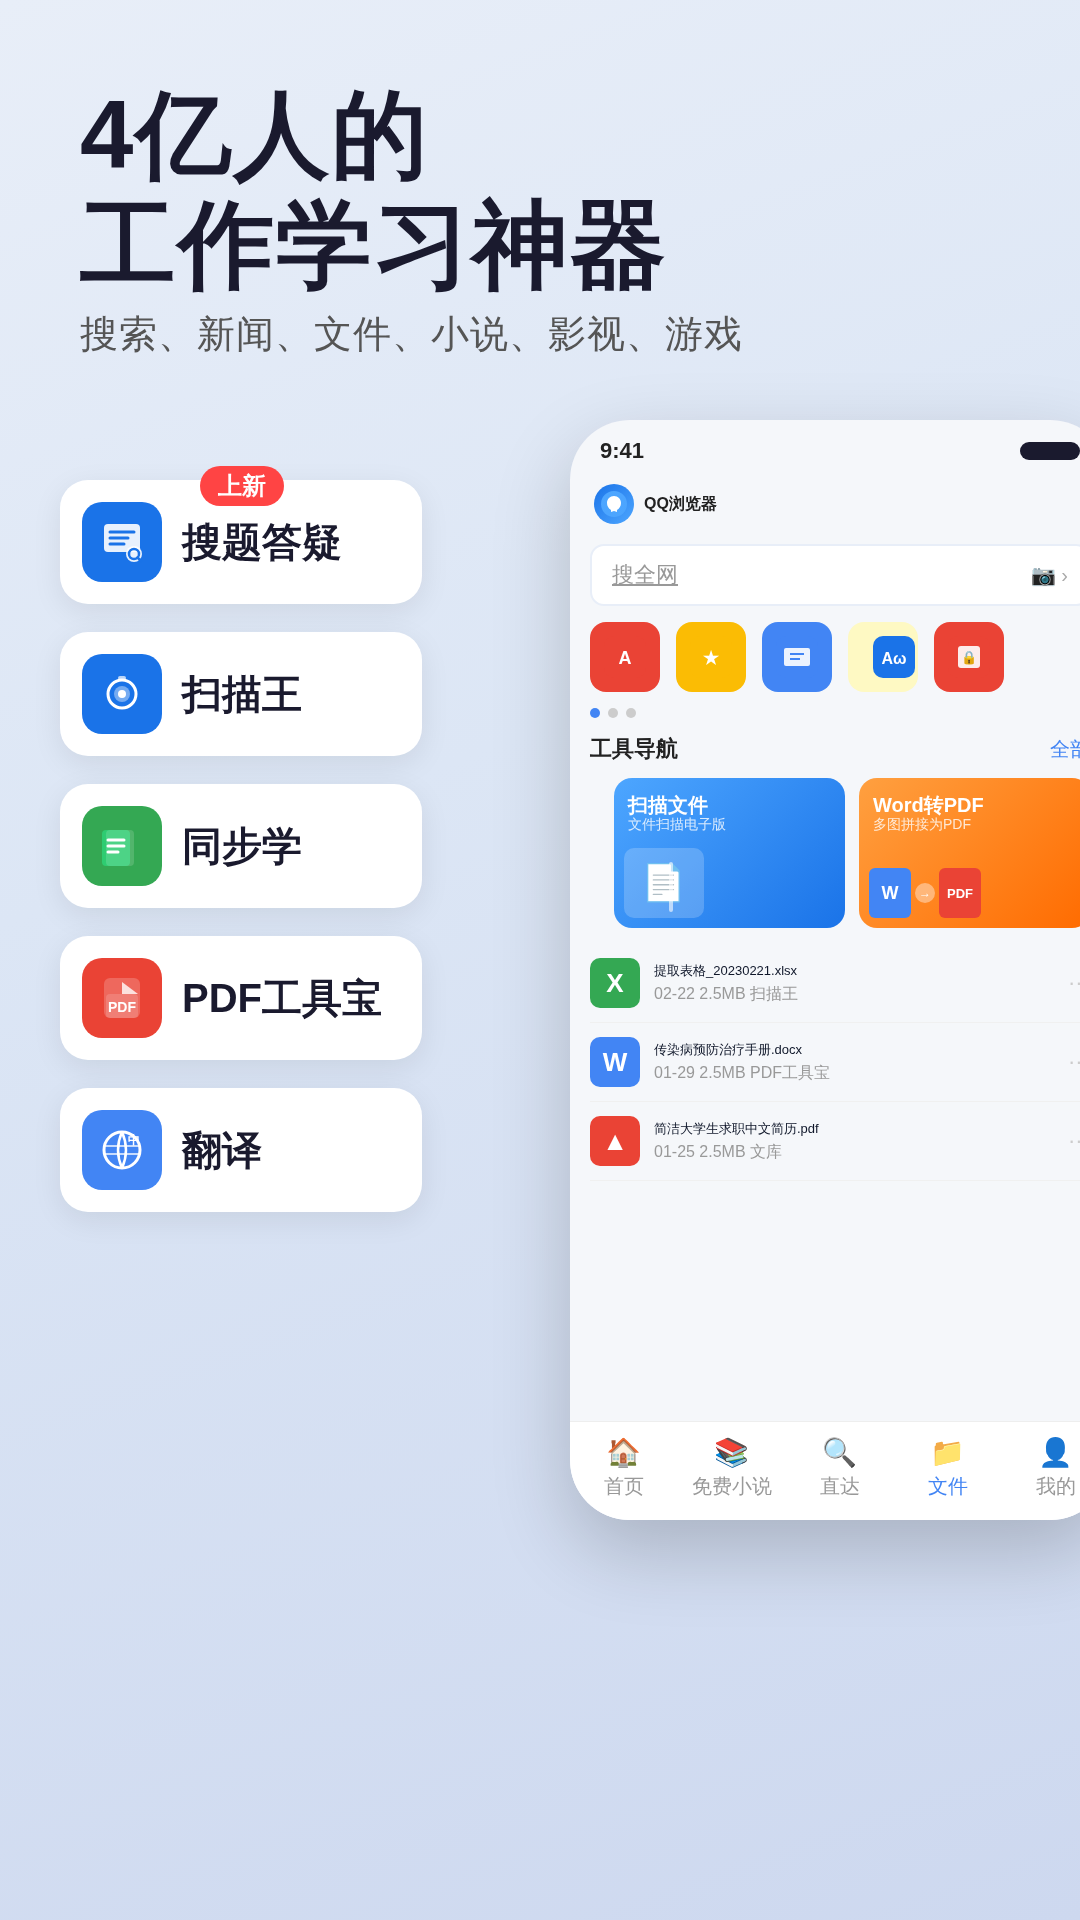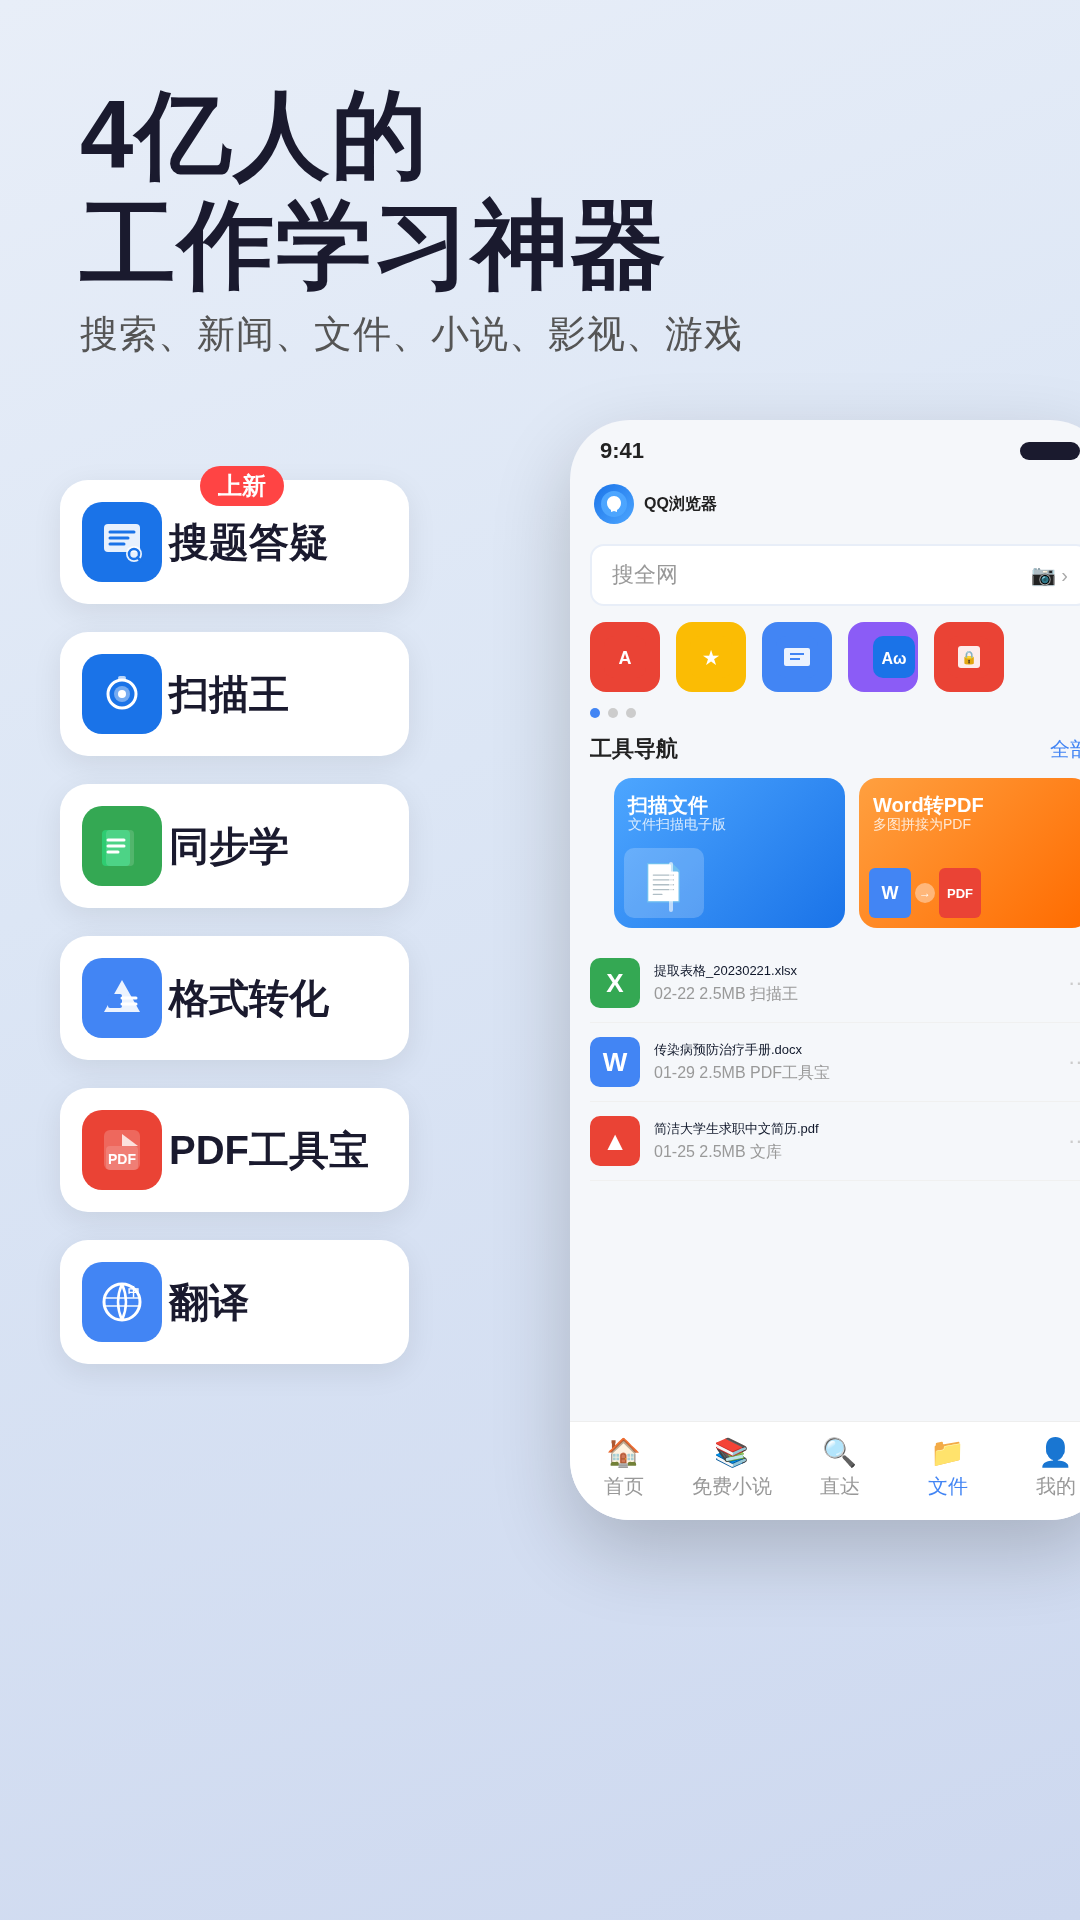--- a/index.html
+++ b/index.html
@@ -41,21 +41,21 @@
       flex-direction: column;
       gap: 28px;
       z-index: 10;
     }
     .feature-item {
       background: white;
       border-radius: 28px;
       padding: 22px 40px 22px 22px;
       display: flex;
       align-items: center;
-      gap: 7px;
+      gap: 20px;
       box-shadow: 0 8px 30px rgba(0,0,0,0.08);
       min-width: 320px;
       position: relative;
     }
     .feature-icon {
       width: 80px;
       height: 80px;
       border-radius: 20px;
       display: flex;
       align-items: center;
@@ -154,20 +154,21 @@
       border-radius: 14px;
       padding: 14px 20px;
       display: flex;
       align-items: center;
       justify-content: space-between;
       border: 2px solid #e8eef8;
     }
     .search-placeholder {
       font-size: 22px;
       color: #999;
+      text-decoration: underline;
     }
     .search-camera {
       font-size: 20px;
       color: #aaa;
     }
 
     
     .quick-icons {
       display: flex;
       padding: 0 20px 16px 20px;
@@ -179,21 +180,21 @@
       height: 70px;
       border-radius: 16px;
       display: flex;
       align-items: center;
       justify-content: center;
       font-size: 32px;
     }
     .qi-red { background: #ea4335; }
     .qi-yellow { background: #fbbc04; }
     .qi-blue { background: #4285f4; }
-    .qi-blue2 { background: #8b5cf6; padding-left: 21px; }
+    .qi-blue2 { background: #fef9c3; padding-left: 21px; }
     .qi-red2 { background: #ea4335; }
 
     .dots-row {
       display: flex;
       gap: 8px;
       padding: 0 20px 16px 20px;
     }
     .dot { width: 10px; height: 10px; border-radius: 50%; background: #ccc; }
     .dot.active { background: #4285f4; }
 
@@ -350,31 +351,20 @@
         <rect x="4" y="8" width="28" height="36" rx="4" fill="#2ecc71"></rect>
         <rect x="8" y="8" width="28" height="36" rx="4" fill="white" opacity="0.15"></rect>
         <line x1="10" y1="18" x2="26" y2="18" stroke="white" stroke-width="3" stroke-linecap="round"></line>
         <line x1="10" y1="24" x2="26" y2="24" stroke="white" stroke-width="3" stroke-linecap="round"></line>
         <line x1="10" y1="30" x2="20" y2="30" stroke="white" stroke-width="3" stroke-linecap="round"></line>
       </svg>
     </div>
     <span class="feature-label">同步学</span>
   </div>
 
-  <div class="feature-item">
-    <div class="feature-icon icon-format">
-      <svg width="48" height="48" viewBox="0 0 48 48" fill="none">
-        <polygon points="24,6 42,38 6,38" fill="white" opacity="0.9"></polygon>
-        <rect x="10" y="20" width="14" height="14" rx="2" fill="#4285f4"></rect>
-        <line x1="24" y1="24" x2="38" y2="24" stroke="white" stroke-width="3" stroke-linecap="round"></line>
-        <line x1="24" y1="30" x2="38" y2="30" stroke="white" stroke-width="3" stroke-linecap="round"></line>
-      </svg>
-    </div>
-    <span class="feature-label">格式转化</span>
-  </div>
 
   <div class="feature-item">
     <div class="feature-icon icon-pdf">
       <svg width="48" height="48" viewBox="0 0 48 48" fill="none">
         <rect x="6" y="4" width="36" height="40" rx="6" fill="white" opacity="0.2"></rect>
         <polygon points="24,8 40,20 24,20" fill="white" opacity="0.8"></polygon>
         <rect x="8" y="20" width="32" height="24" rx="4" fill="white" opacity="0.15"></rect>
         <text x="24" y="38" text-anchor="middle" font-size="14" font-weight="900" fill="white">PDF</text>
       </svg>
     </div>

